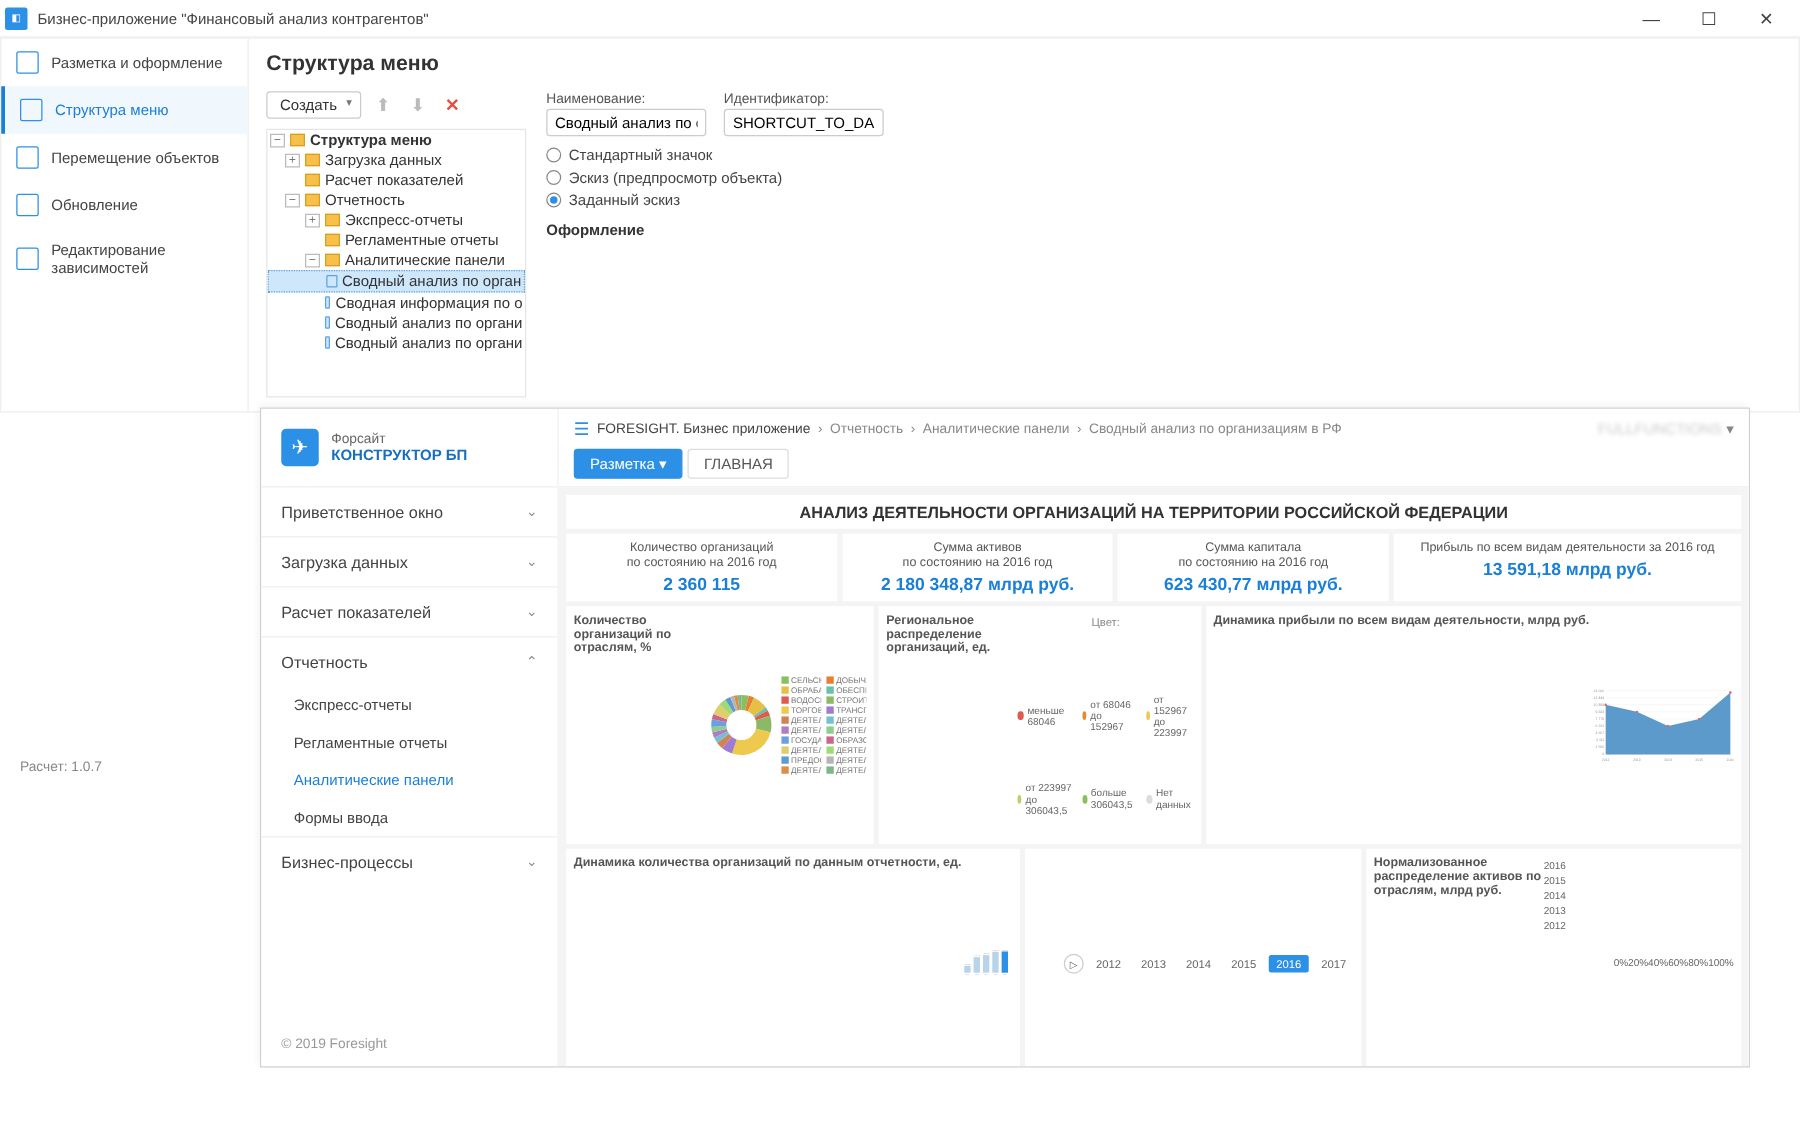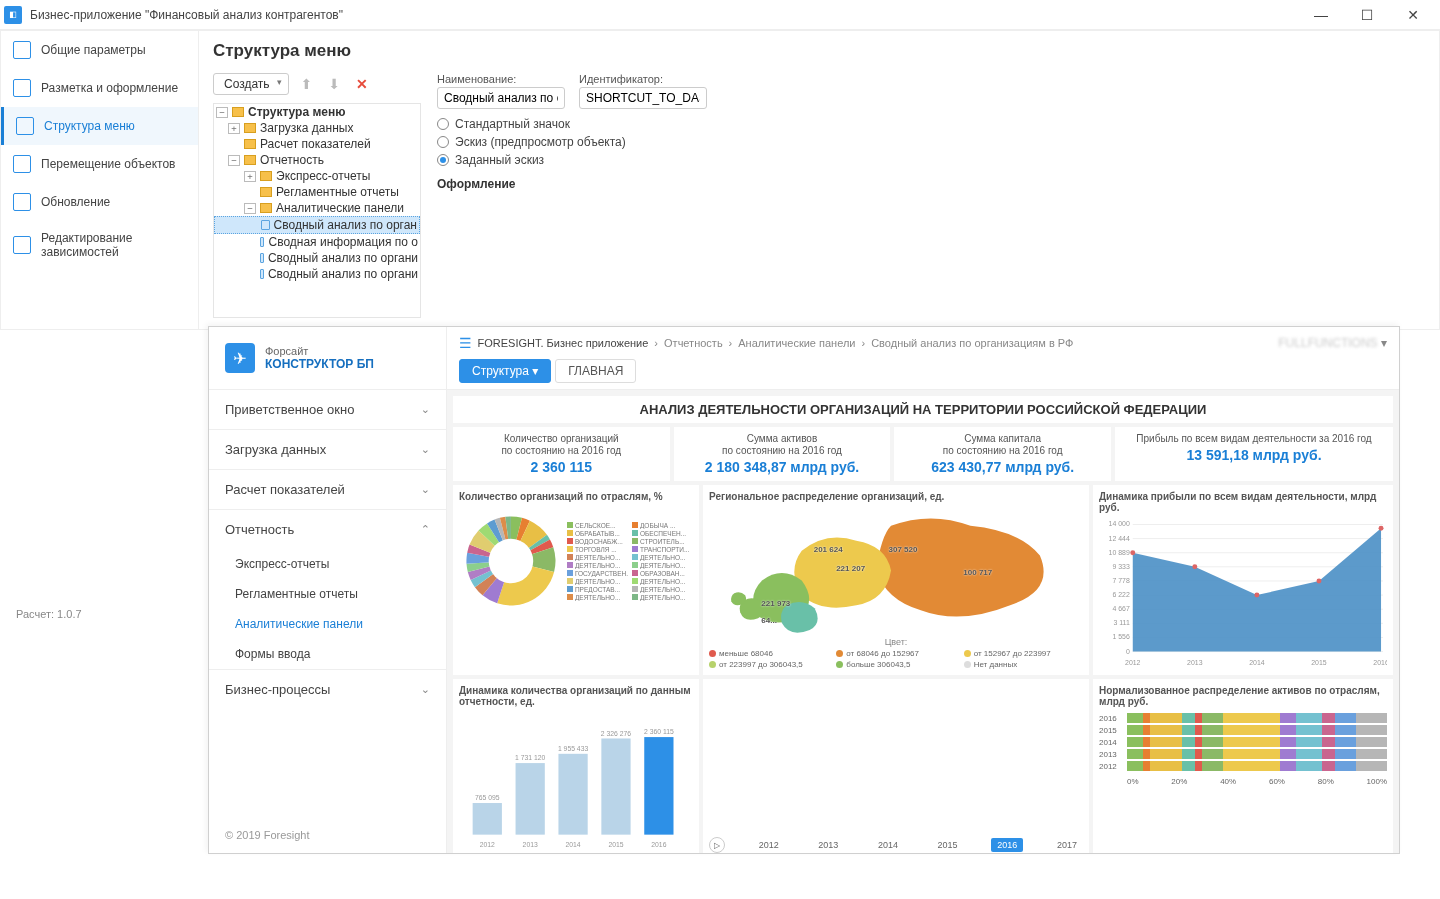--- a/index.html
+++ b/index.html
@@ -62,21 +62,21 @@
   .tabs{ display:flex; gap:4px; padding:0 12px 6px 12px; border-bottom:1px solid #eee;}
   .tab{ padding:4px 12px; font-size:12px; border:1px solid #ddd; border-radius:3px; background:#fff; color:#555;}
   .tab.active{ background:#2d90e7; color:#fff; border-color:#2d90e7;}
   .dash-body{ flex:1; background:#f4f4f4; padding:6px; overflow:hidden;}
   .dash-title{ background:#fff; text-align:center; font-weight:700; font-size:13px; padding:6px; margin-bottom:4px;}
   .kpi-row{ display:flex; gap:4px; margin-bottom:4px;}
   .kpi{ flex:1; background:#fff; padding:6px; text-align:center;}
   .kpi .lbl{ font-size:10px; color:#555; line-height:1.2;}
   .kpi .val{ font-size:14px; font-weight:700; color:#1a7fd6; margin-top:2px;}
   .charts-row{ display:flex; gap:4px; height:190px; margin-bottom:4px;}
-  .panel{ background:#fff; padding:6px; display:flex; flex-direction:column;}
+  .panel{ background:#fff; padding:6px; display:flex; flex-direction:row;}
   .panel .ptitle{ font-size:10px; font-weight:600; color:#555; margin-bottom:4px;}
   .w1{flex:0 0 246px;} .w2{flex:1;} .w3{flex:0 0 300px;}
   .donut{ display:flex; gap:4px; align-items:center;} 
   .donut svg{ width:110px; height:110px;}
   .legend{ display:grid; grid-template-columns:1fr 1fr; gap:1px 4px; font-size:6.5px; color:#777;}
   .legend div{display:flex;align-items:center;gap:2px; white-space:nowrap; overflow:hidden;}
   .sw{width:6px;height:6px;flex-shrink:0;}
   .map-area{ flex:1; position:relative; overflow:hidden;}
   .map-area svg{width:100%;height:100%;}
   .map-legend{ font-size:8px; color:#666; display:grid; grid-template-columns:1fr 1fr 1fr; gap:2px 8px; margin-top:2px;}
@@ -108,24 +108,20 @@
     <span>—</span>
     <span>☐</span>
     <span>✕</span>
   </div>
 </div>
 
 <div class="main-top">
   <div class="left-nav">
     <div class="item">
         <span class="ic"></span>
-        <span>Общие параметры</span>
-      </div>
-    <div class="item">
-        <span class="ic"></span>
         <span>Разметка и оформление</span>
       </div>
     <div class="item active">
         <span class="ic"></span>
         <span>Структура меню</span>
       </div>
     <div class="item">
         <span class="ic"></span>
         <span>Перемещение объектов</span>
       </div>
@@ -271,21 +267,21 @@
   <div class="dash-main">
     <div class="crumbs">
       <span class="burger">☰</span>
       <span class="hl">FORESIGHT. Бизнес приложение</span> › 
       <span>Отчетность</span> › 
       <span>Аналитические панели</span> › 
       <span>Сводный анализ по организациям в РФ</span>
       <span class="menubtn"><span style="filter:blur(1.5px);">FULLFUNCTIONS</span> <span class="ddl">▾</span></span>
     </div>
     <div class="tabs">
-      <div class="tab active"><span>Структура</span> ▾</div>
+      <div class="tab active"><span>Разметка</span> ▾</div>
       <div class="tab">ГЛАВНАЯ</div>
     </div>
     <div class="dash-body">
       <div class="dash-title">АНАЛИЗ ДЕЯТЕЛЬНОСТИ ОРГАНИЗАЦИЙ НА ТЕРРИТОРИИ РОССИЙСКОЙ ФЕДЕРАЦИИ</div>
       <div class="kpi-row">
         <div class="kpi">
             <div class="lbl"><span>Количество организаций</span><br><span>по состоянию на 2016 год</span></div>
             <div class="val">2 360 115</div>
           </div>
         <div class="kpi">

